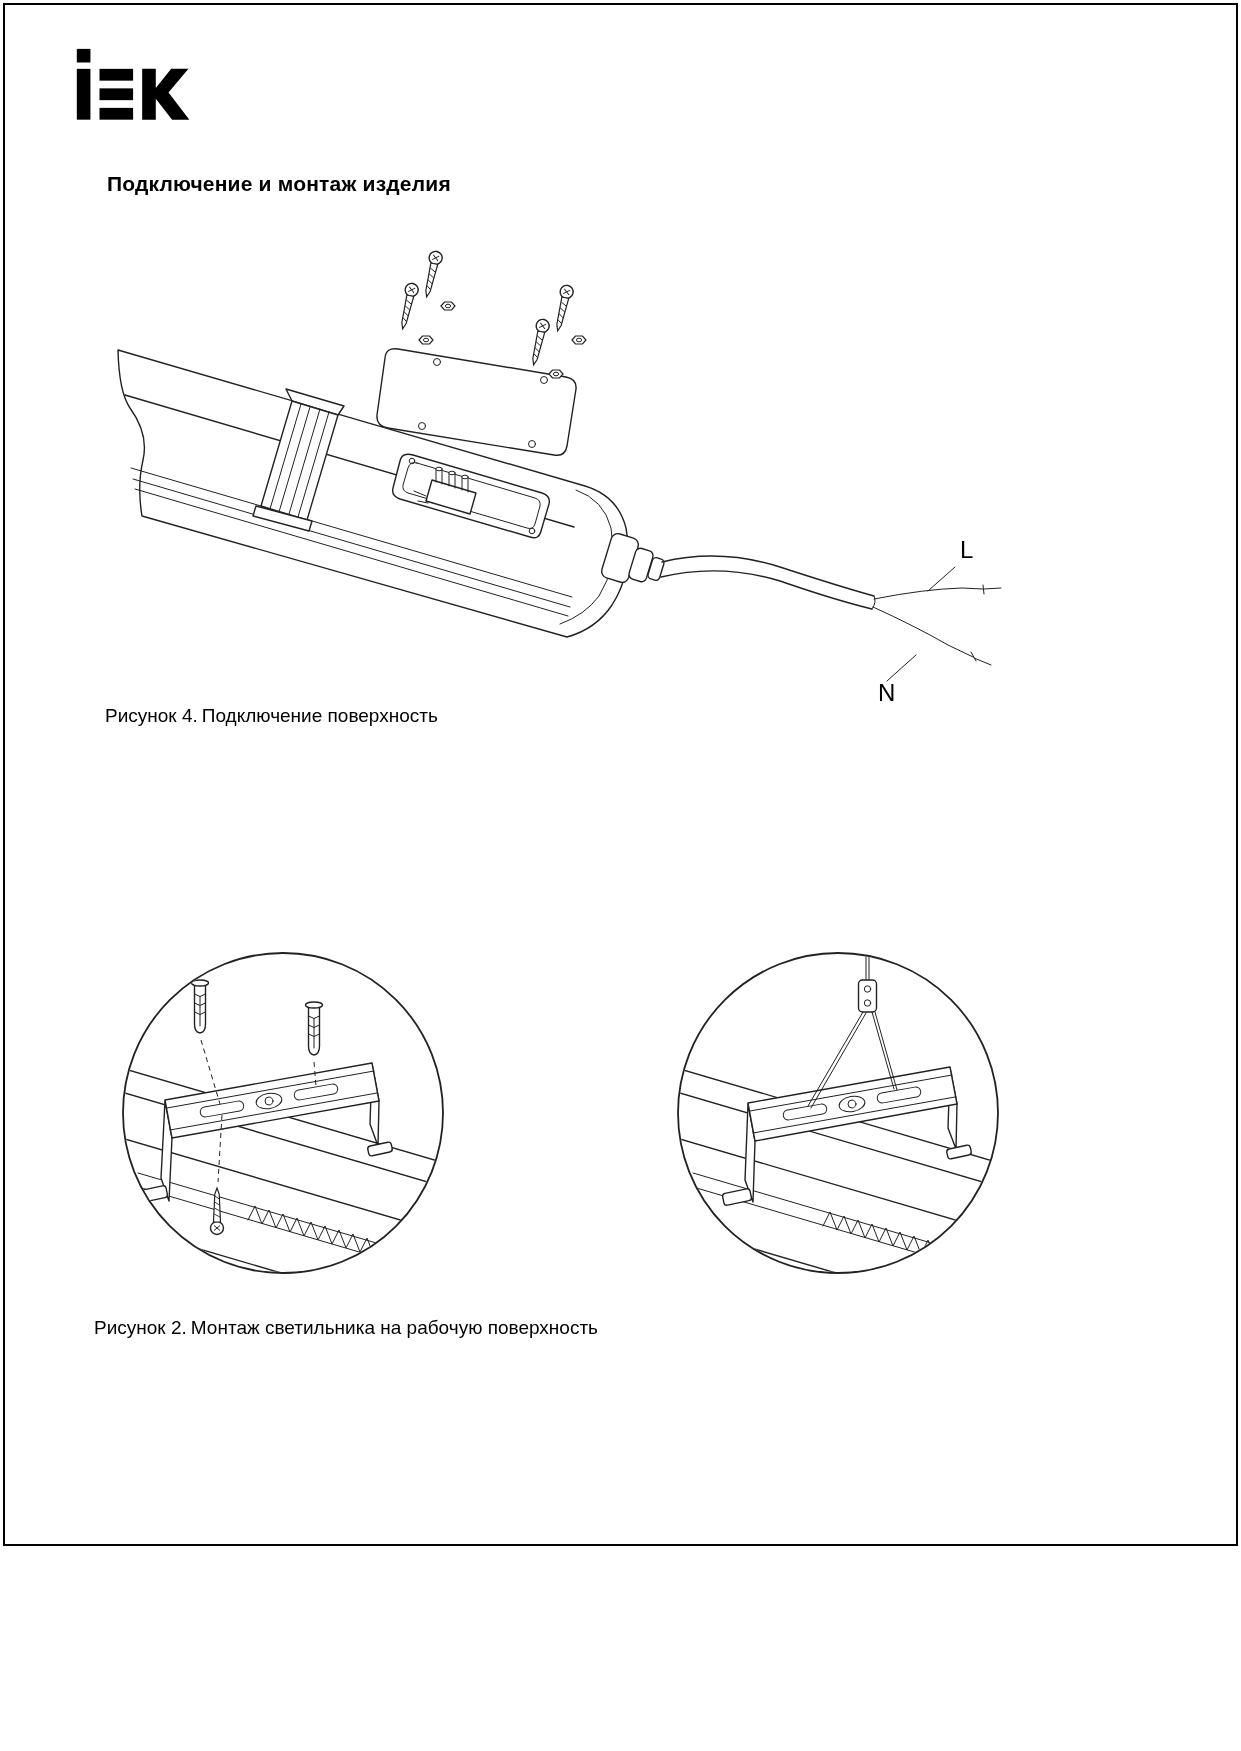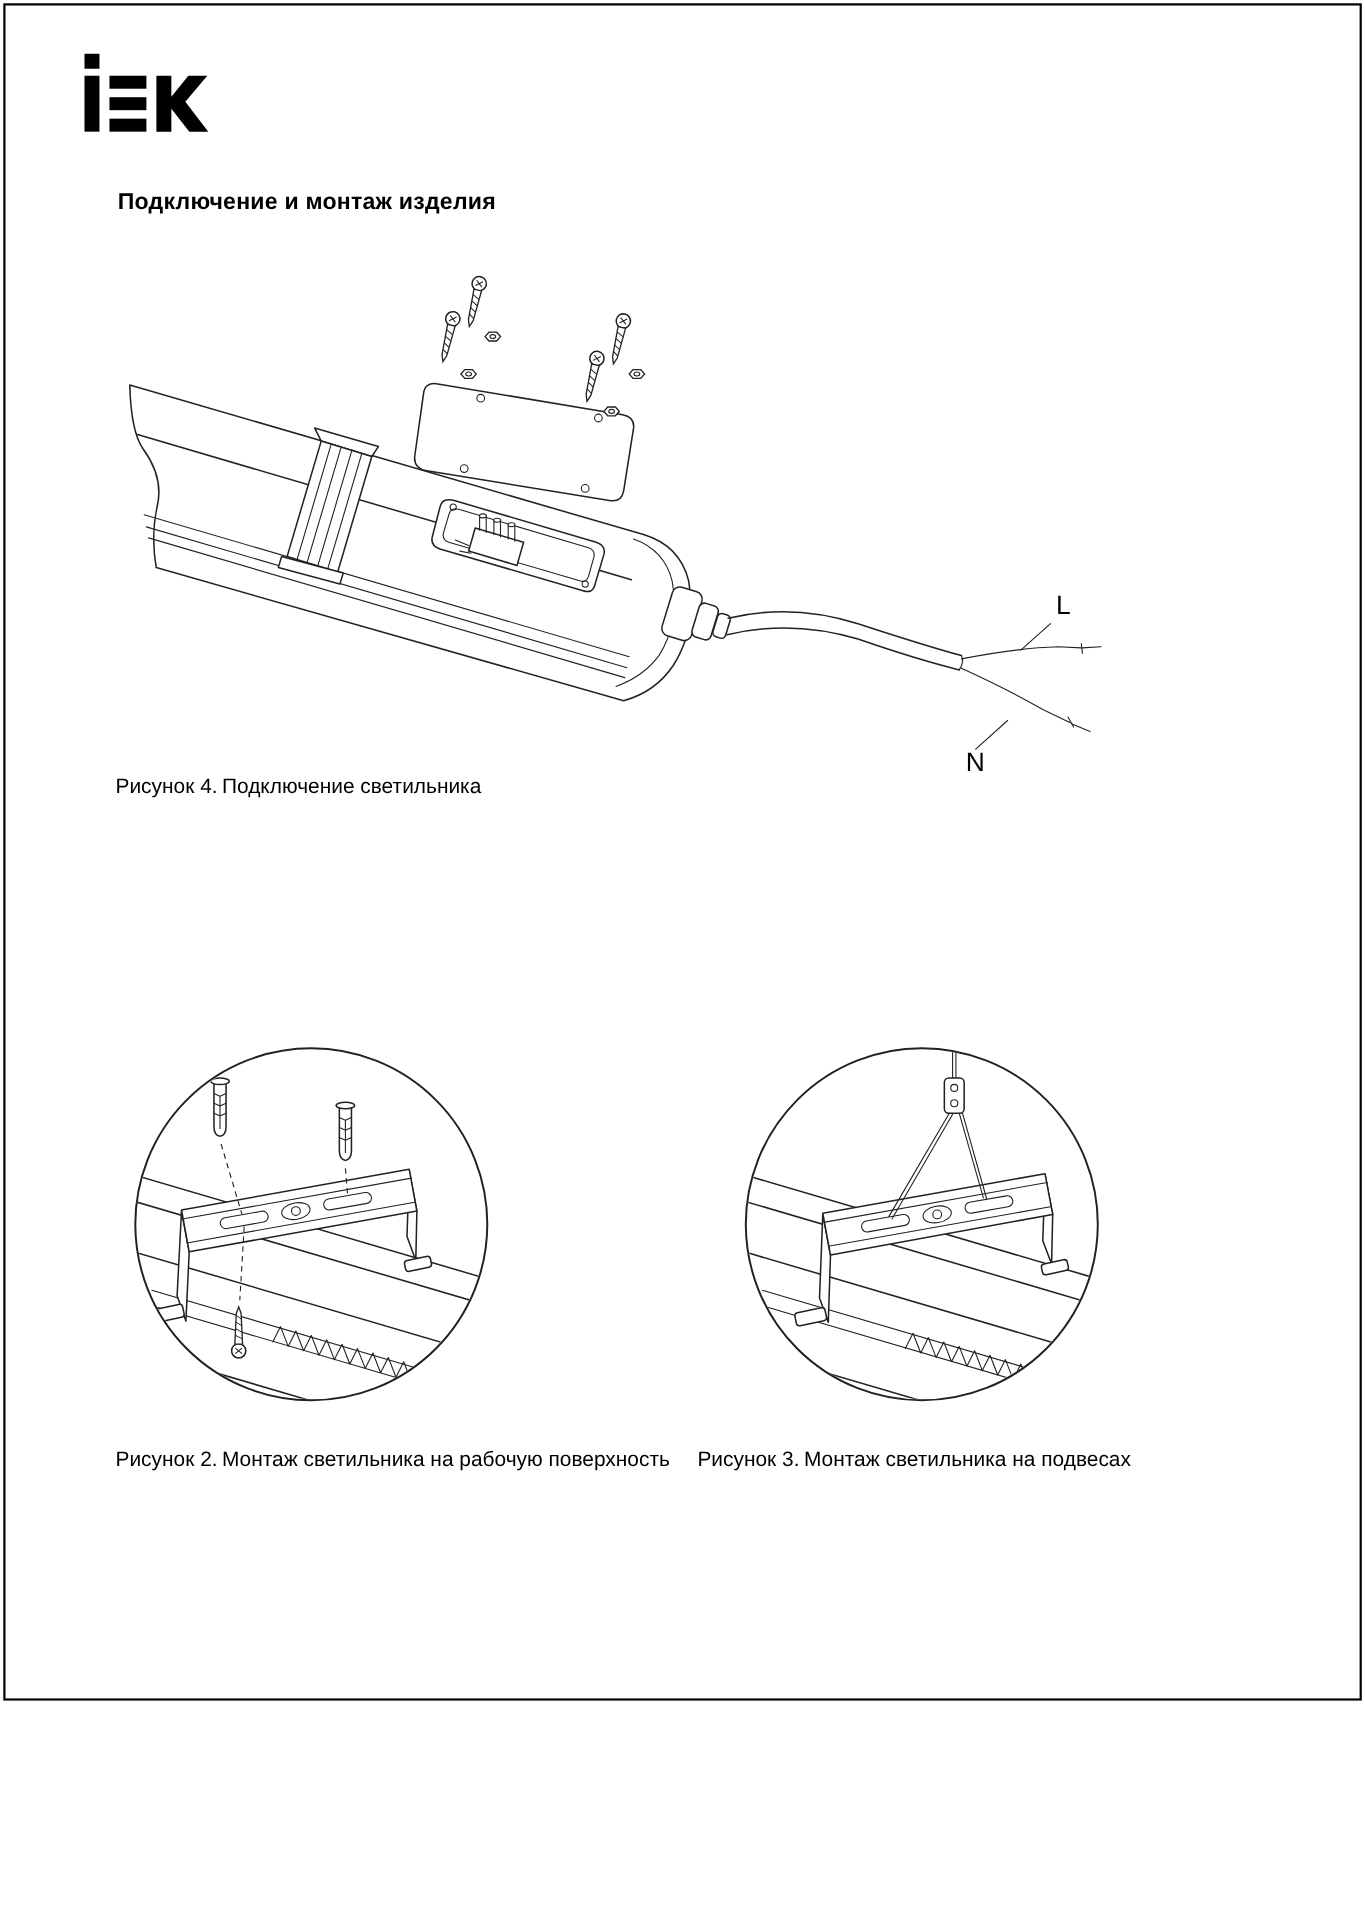--- a/index.html
+++ b/index.html
@@ -123,21 +123,21 @@
 
     <g>
       <path class="draw thin" d="M875,339 L848,363"></path>
       <text class="wire-label" x="880" y="330">L</text>
       <path class="draw thin" d="M807,453 L836,427"></path>
       <text class="wire-label" x="798" y="473">N</text>
     </g>
   </svg>
 
   <p class="caption" style="left:105px; top:705px;">
-    <span class="cap-label">Рисунок 4.</span><span>Подключение светильника</span>
+    <span class="cap-label">Рисунок 4.</span><span>Подключение поверхность</span>
   </p>
 
   <svg class="fig" style="left:108px; top:938px;" width="350" height="350" viewBox="0 0 350 350">
     <defs>
       <clipPath id="clip2">
           <circle cx="175" cy="175" r="159"></circle>
         </clipPath>
       <g id="dowel">
         <path class="drawf" d="M-5.5,2.5 L-5.5,42 Q-5.5,50 0,51 Q5.5,50 5.5,42 L5.5,2.5 Z"></path>
         <ellipse class="drawf" cx="0" cy="1" rx="8.5" ry="3"></ellipse>
@@ -206,20 +206,17 @@
         <path class="draw thin" d="M203,10 L203,42 M206,10 L206,42"></path>
         <rect class="drawf" x="-9" y="0" width="18" height="32" rx="4" transform="translate(204.5,42)"></rect>
         <circle class="draw thin" cx="204.5" cy="51" r="3.2"></circle>
         <circle class="draw thin" cx="204.5" cy="65" r="3.2"></circle>
         <path class="draw thin" d="M200,74 L145,168 M203,75 L148,170"></path>
         <path class="draw thin" d="M209,74 L231,151 M212,74 L234,152"></path>
       </g>
     </g>
   </svg>
 
-  <p class="caption" style="left:105px; top:1317px;">
+  <p class="caption" style="left:94px; top:1317px;">
     <span class="cap-label">Рисунок 2.</span><span>Монтаж светильника на рабочую поверхность</span>
   </p>
 
-  <p class="caption" style="left:634px; top:1317px;">
-    <span class="cap-label">Рисунок 3.</span><span>Монтаж светильника на подвесах</span>
-  </p>
 </div>
 
 </body></html>

